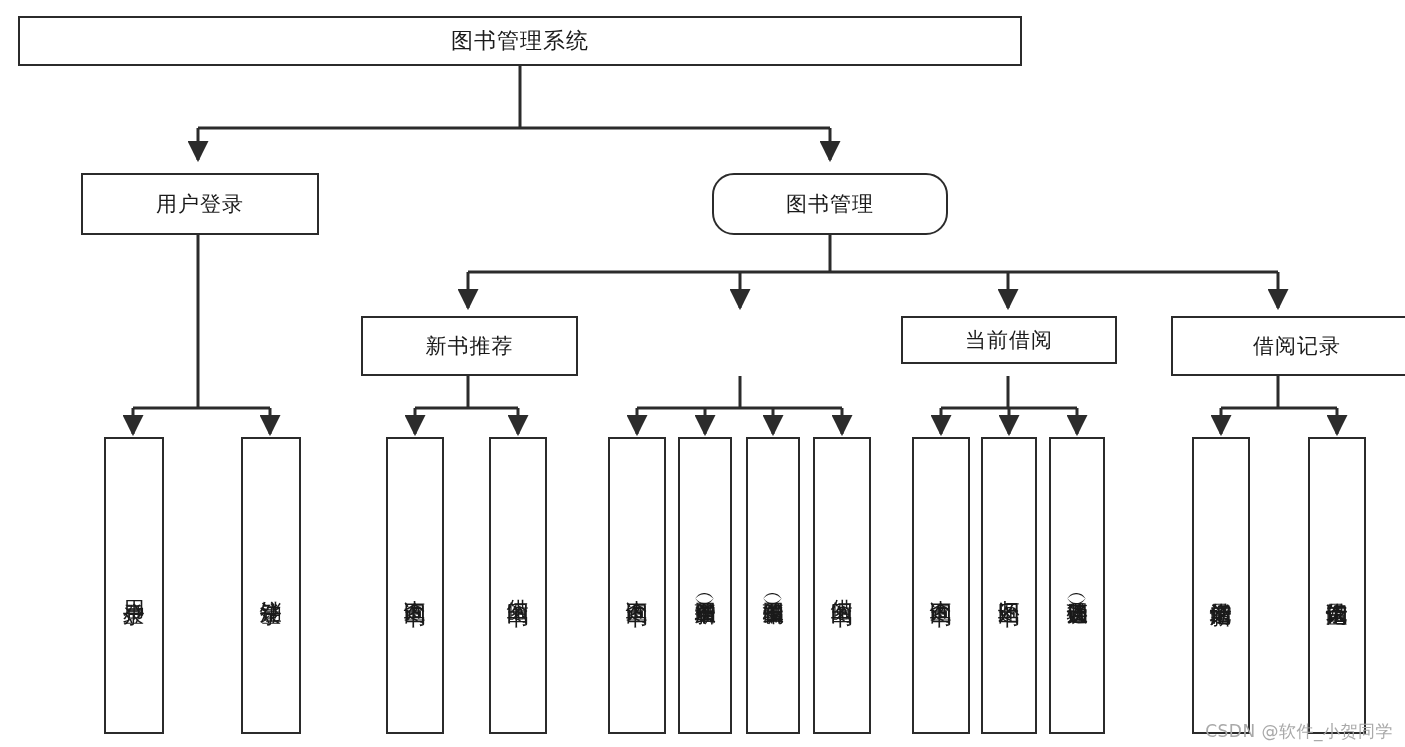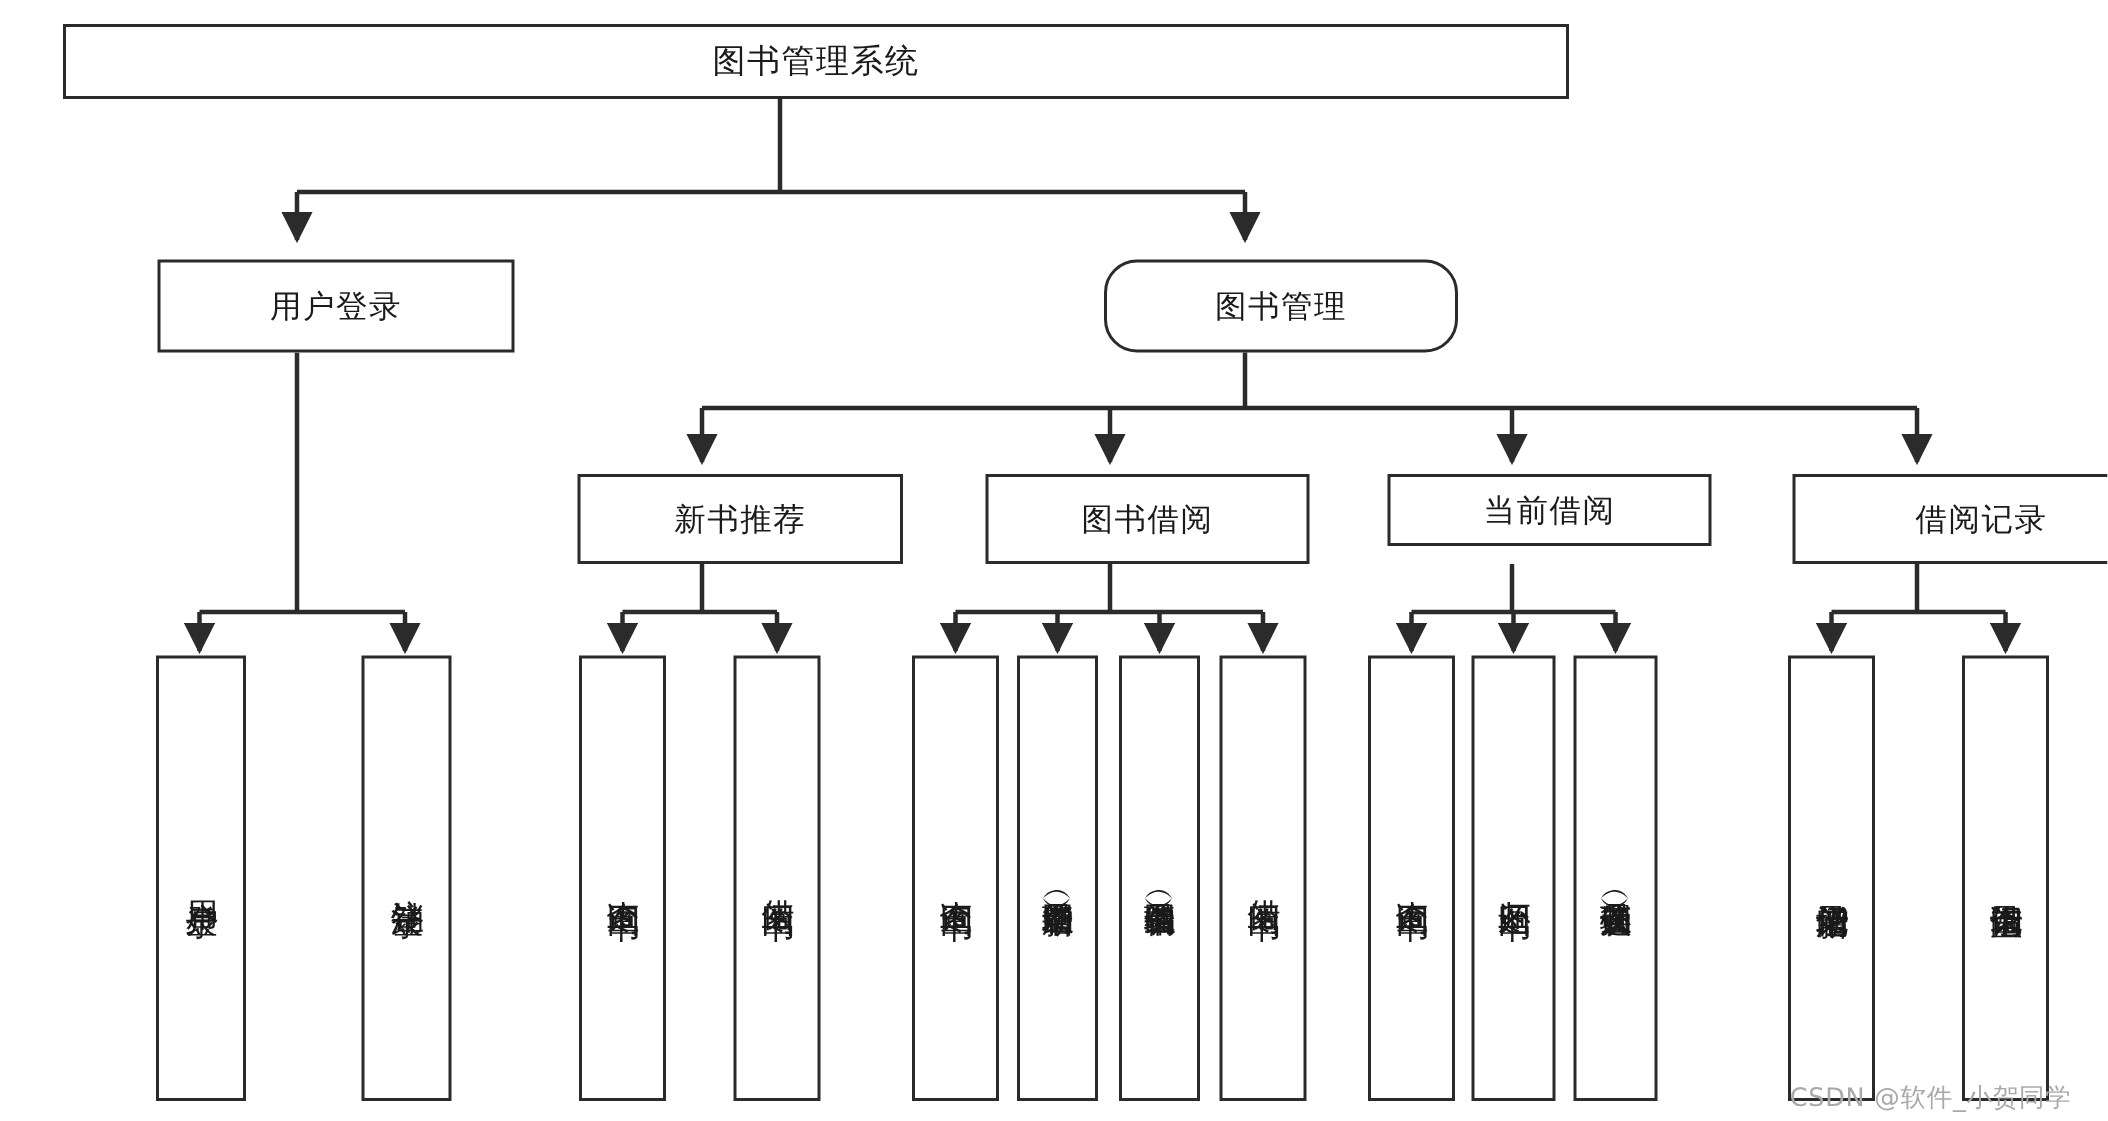--- a/index.html
+++ b/index.html
@@ -31,21 +31,20 @@
     border: 2px solid #2b2b2b;
     background: #ffffff;
     display: flex;
     align-items: center;
     justify-content: center;
     color: #1a1a1a;
   }
   .node.horiz {
     font-size: 21px;
     letter-spacing: 1px;
-    margin-left: 24px;
   }
   .node.vert {
     writing-mode: vertical-rl;
     text-orientation: upright;
     font-size: 22px;
     letter-spacing: 2px;
     line-height: 1.06;
     padding-top: 4px;
     padding-bottom: 4px;
     white-space: normal;
@@ -54,21 +53,21 @@
     writing-mode: vertical-rl;
     text-orientation: upright;
     display: block;
     max-height: 100%;
   }
   .node.root {
     font-size: 22px;
   }
   .watermark {
     position: absolute;
-    right: 24px;
+    right: 12px;
     bottom: 4px;
     font-size: 17px;
     color: #a9a9a9;
     letter-spacing: 0.5px;
     white-space: nowrap;
   }
 </style>
 </head>
 <body>
 
@@ -131,23 +130,20 @@
   <div class="node horiz" style="left:81px; top:173px; width:238px; height:62px;">
     <span>用户登录</span>
   </div>
   <div class="node horiz" style="left:712px; top:173px; width:236px; height:62px;border-radius:22px;">
     <span>图书管理</span>
   </div>
 
   <div class="node horiz" style="left:361px; top:316px; width:217px; height:60px;justify-content:center;">
     <span>新书推荐</span>
   </div>
-  <div class="node horiz" style="left:633px; top:316px; width:216px; height:60px;">
-    <span>图书借阅</span>
-  </div>
   <div class="node horiz" style="left:901px; top:316px; width:216px; height:48px;">
     <span>当前借阅</span>
   </div>
   <div class="node horiz" style="left:1171px; top:316px; width:252px; height:60px;">
     <span>借阅记录</span>
   </div>
 
   <div class="node vert" style="left:104px; top:437px; width:60px; height:297px;">
     <span class="vtext">用户登录</span>
   </div>

